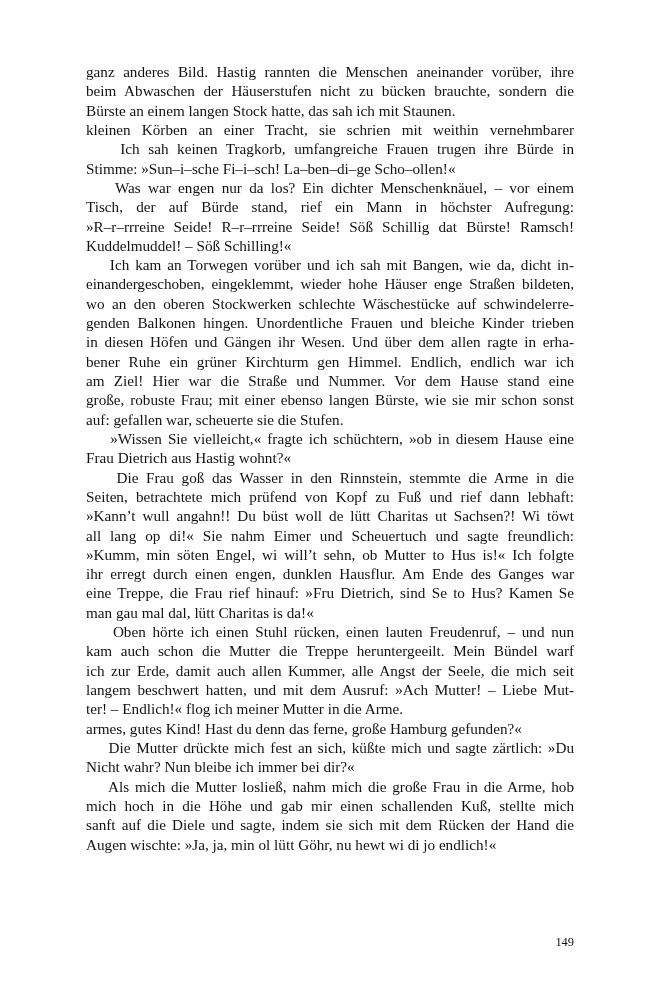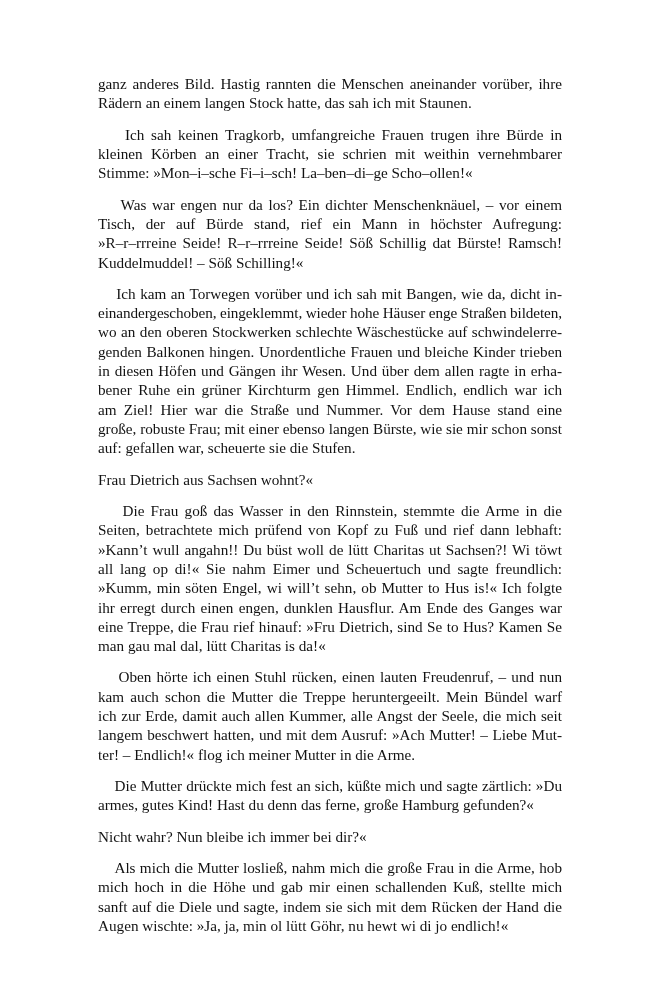--- a/index.html
+++ b/index.html
@@ -26,21 +26,21 @@
   }
 
   #textblock {
     position: absolute;
     left: 86px;
     top: 62px;
     width: 488px;
   }
 
   p.para {
-    margin: 12px;
+    margin: 0;
     padding: 0;
     font-size: 15.2px;
     line-height: 19.32px;
     text-align: justify;
     text-justify: inter-word;
     -webkit-hyphens: none;
     hyphens: none;
     white-space: pre-wrap;
     word-spacing: 0;
   }
@@ -72,26 +72,27 @@
     font-family: "Liberation Serif", "DejaVu Serif", serif;
     color: #121212;
   }
 </style>
 </head>
 <body>
 
 <div id="page">
 
   <div id="textblock">
-      <p class="para"><span class="ln">ganz anderes Bild. Hastig rannten die Menschen aneinander vorüber, ihre</span><span class="ln last">Rädern an einem langen Stock hatte, das sah ich mit Staunen.</span></p>
-      <p class="para"><span class="ln">    Ich sah keinen Tragkorb, umfangreiche Frauen trugen ihre Bürde in</span><span class="ln">kleinen Körben an einer Tracht, sie schrien mit weithin vernehmbarer</span><span class="ln last">Stimme: »Mon–i–sche Fi–i–sch! La–ben–di–ge Scho–ollen!«</span></p>
+      <p class="para"><span class="ln">ganz anderes Bild. Hastig rannten die Menschen aneinander vorüber, ihre</span><span class="ln">beim Abwaschen der Häuserstufen nicht zu bücken brauchte, sondern die</span><span class="ln last">Bürste an einem langen Stock hatte, das sah ich mit Staunen.</span></p>
+      <p class="para"><span class="ln">kleinen Körben an einer Tracht, sie schrien mit weithin vernehmbarer</span><span class="ln">    Ich sah keinen Tragkorb, umfangreiche Frauen trugen ihre Bürde in</span><span class="ln last">Stimme: »Sun–i–sche Fi–i–sch! La–ben–di–ge Scho–ollen!«</span></p>
       <p class="para"><span class="ln">    Was war engen nur da los? Ein dichter Menschenknäuel, – vor einem</span><span class="ln">Tisch, der auf Bürde stand, rief ein Mann in höchster Aufregung:</span><span class="ln">»R–r–rrreine Seide! R–r–rrreine Seide! Söß Schillig dat Bürste! Ramsch!</span><span class="ln last">Kuddelmuddel! – Söß Schilling!«</span></p>
       <p class="para"><span class="ln">    Ich kam an Torwegen vorüber und ich sah mit Bangen, wie da, dicht in-</span><span class="ln tight">einandergeschoben, eingeklemmt, wieder hohe Häuser enge Straßen bildeten,</span><span class="ln">wo an den oberen Stockwerken schlechte Wäschestücke auf schwindelerre-</span><span class="ln">genden Balkonen hingen. Unordentliche Frauen und bleiche Kinder trieben</span><span class="ln">in diesen Höfen und Gängen ihr Wesen. Und über dem allen ragte in erha-</span><span class="ln">bener Ruhe ein grüner Kirchturm gen Himmel. Endlich, endlich war ich</span><span class="ln">am Ziel! Hier war die Straße und Nummer. Vor dem Hause stand eine</span><span class="ln">große, robuste Frau; mit einer ebenso langen Bürste, wie sie mir schon sonst</span><span class="ln last">auf: gefallen war, scheuerte sie die Stufen.</span></p>
-      <p class="para"><span class="ln last">Frau Dietrich aus Sachsen wohnt?«</span></p>
+      <p class="para"><span class="ln">    »Wissen Sie vielleicht,« fragte ich schüchtern, »ob in diesem Hause eine</span><span class="ln last">Frau Dietrich aus Hastig wohnt?«</span></p>
       <p class="para"><span class="ln">    Die Frau goß das Wasser in den Rinnstein, stemmte die Arme in die</span><span class="ln">Seiten, betrachtete mich prüfend von Kopf zu Fuß und rief dann lebhaft:</span><span class="ln">»Kann’t wull angahn!! Du büst woll de lütt Charitas ut Sachsen?! Wi töwt</span><span class="ln">all lang op di!« Sie nahm Eimer und Scheuertuch und sagte freundlich:</span><span class="ln">»Kumm, min söten Engel, wi will’t sehn, ob Mutter to Hus is!« Ich folgte</span><span class="ln">ihr erregt durch einen engen, dunklen Hausflur. Am Ende des Ganges war</span><span class="ln">eine Treppe, die Frau rief hinauf: »Fru Dietrich, sind Se to Hus? Kamen Se</span><span class="ln last">man gau mal dal, lütt Charitas is da!«</span></p>
       <p class="para"><span class="ln">    Oben hörte ich einen Stuhl rücken, einen lauten Freudenruf, – und nun</span><span class="ln">kam auch schon die Mutter die Treppe heruntergeeilt. Mein Bündel warf</span><span class="ln">ich zur Erde, damit auch allen Kummer, alle Angst der Seele, die mich seit</span><span class="ln">langem beschwert hatten, und mit dem Ausruf: »Ach Mutter! – Liebe Mut-</span><span class="ln last">ter! – Endlich!« flog ich meiner Mutter in die Arme.</span></p>
-      <p class="para"><span class="ln">    Die Mutter drückte mich fest an sich, küßte mich und sagte zärtlich: »Du</span><span class="ln last">armes, gutes Kind! Hast du denn das ferne, große Hamburg gefunden?«</span></p>
+      <p class="para"><span class="ln last">armes, gutes Kind! Hast du denn das ferne, große Hamburg gefunden?«</span><span class="ln">    Die Mutter drückte mich fest an sich, küßte mich und sagte zärtlich: »Du</span></p>
       <p class="para"><span class="ln last">Nicht wahr? Nun bleibe ich immer bei dir?«</span></p>
       <p class="para"><span class="ln">    Als mich die Mutter losließ, nahm mich die große Frau in die Arme, hob</span><span class="ln">mich hoch in die Höhe und gab mir einen schallenden Kuß, stellte mich</span><span class="ln">sanft auf die Diele und sagte, indem sie sich mit dem Rücken der Hand die</span><span class="ln last">Augen wischte: »Ja, ja, min ol lütt Göhr, nu hewt wi di jo endlich!«</span></p>
     </div>
 
+  <div id="folio">149</div>
 
 </div>
 
 </body></html>

